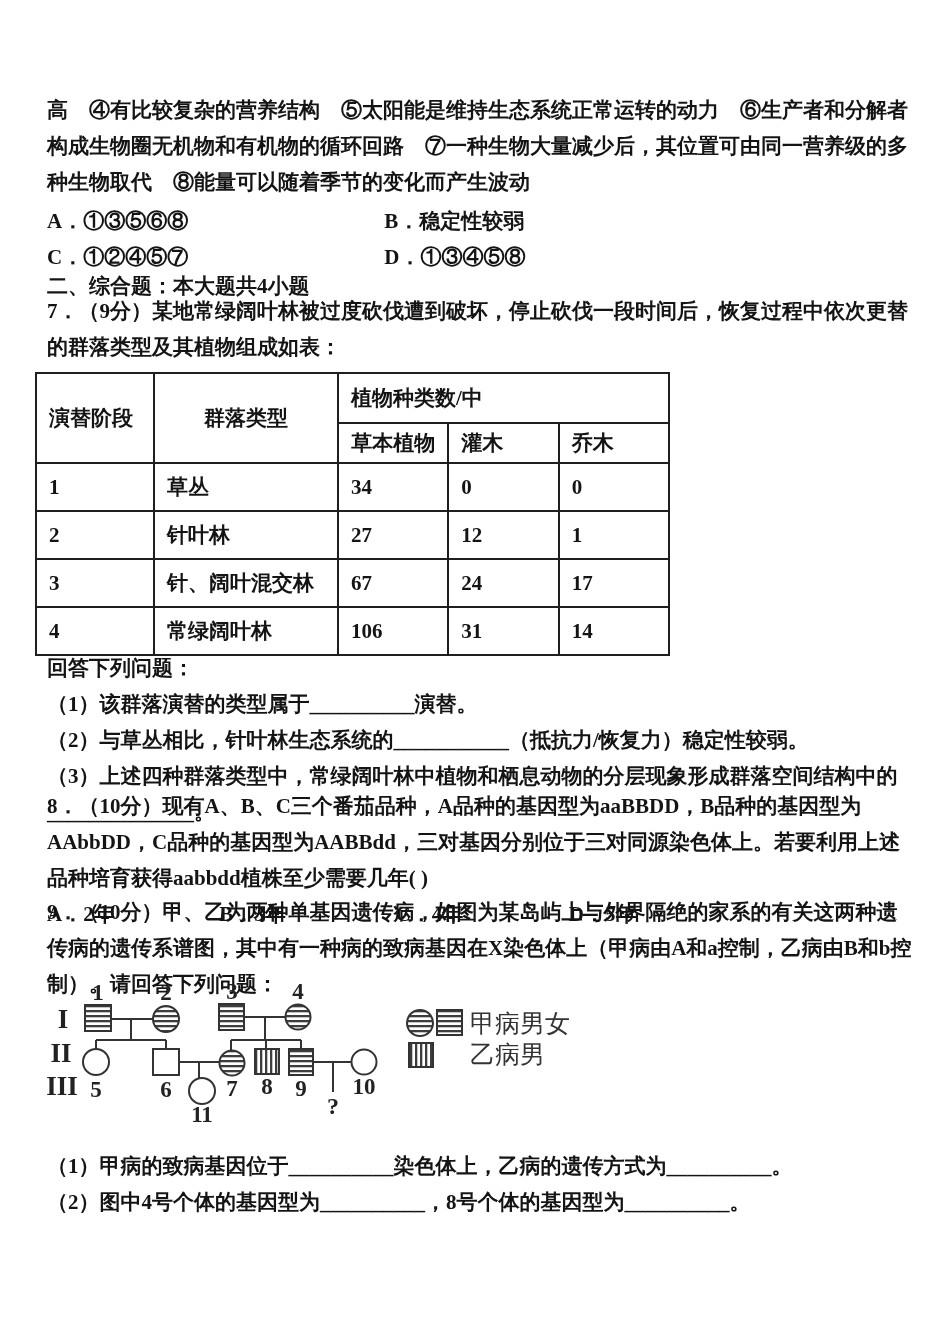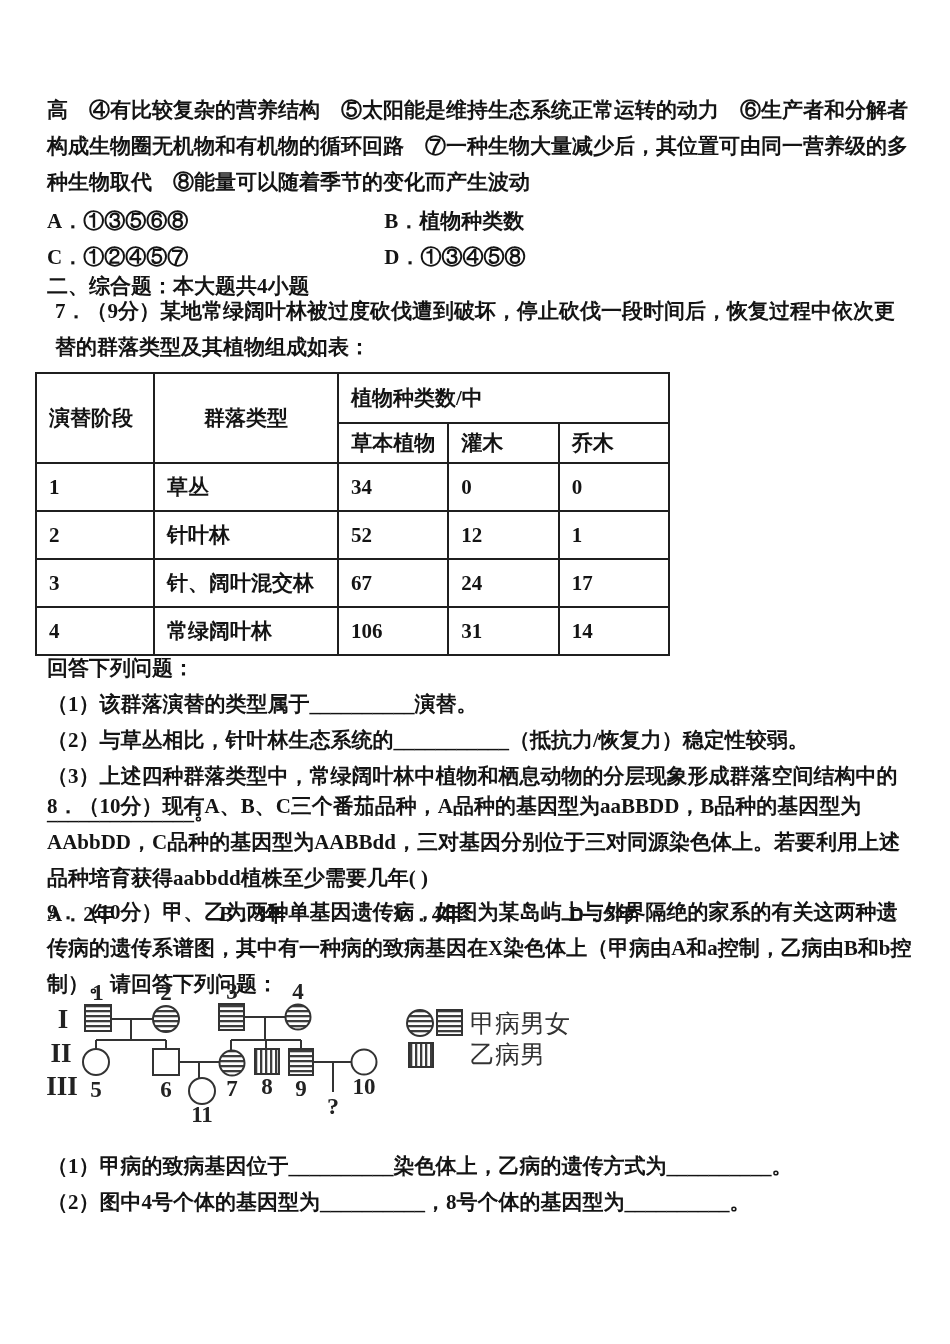--- a/index.html
+++ b/index.html
@@ -29,31 +29,31 @@
   svg text{font-family:"Liberation Serif","DejaVu Serif",serif;}
 </style>
 </head>
 <body>
 
 <div class="abs" style="top:92px;">高　④有比较复杂的营养结构　⑤太阳能是维持生态系统正常运转的动力　⑥生产者和分解者构成生物圈无机物和有机物的循环回路　⑦一种生物大量减少后，其位置可由同一营养级的多种生物取代　⑧能量可以随着季节的变化而产生波动</div>
 
 <div class="abs" style="top:203px;">
   <div>
     <span class="optcol">A．①③⑤⑥⑧</span>
-    <span>B．植物种类数</span>
+    <span>B．稳定性较弱</span>
   </div>
   <div>
     <span class="optcol">C．①②④⑤⑦</span>
     <span>D．①③④⑤⑧</span>
   </div>
 </div>
 
 <div class="abs" style="top:268px;">二、综合题：本大题共4小题</div>
 
-<div class="abs" style="top:293px;margin-left:8px;">7．（9分）某地常绿阔叶林被过度砍伐遭到破坏，停止砍伐一段时间后，恢复过程中依次更替的群落类型及其植物组成如表：</div>
+<div class="abs" style="top:293px;">7．（9分）某地常绿阔叶林被过度砍伐遭到破坏，停止砍伐一段时间后，恢复过程中依次更替的群落类型及其植物组成如表：</div>
 
 <table class="succession">
   <tbody>
       <tr class="hdr1">
     <td class="c1" rowspan="2">演替阶段</td>
     <td class="c2" rowspan="2">群落类型</td>
     <td colspan="3">植物种类数/中</td>
   </tr>
   <tr class="hdr2">
     <td class="c3">草本植物</td>
@@ -63,21 +63,21 @@
   <tr class="data">
     <td>1</td>
     <td>草丛</td>
     <td>34</td>
     <td>0</td>
     <td>0</td>
   </tr>
   <tr class="data">
     <td>2</td>
     <td>针叶林</td>
-    <td>52</td>
+    <td>27</td>
     <td>12</td>
     <td>1</td>
   </tr>
   <tr class="data">
     <td>3</td>
     <td>针、阔叶混交林</td>
     <td>67</td>
     <td>24</td>
     <td>17</td>
   </tr>

